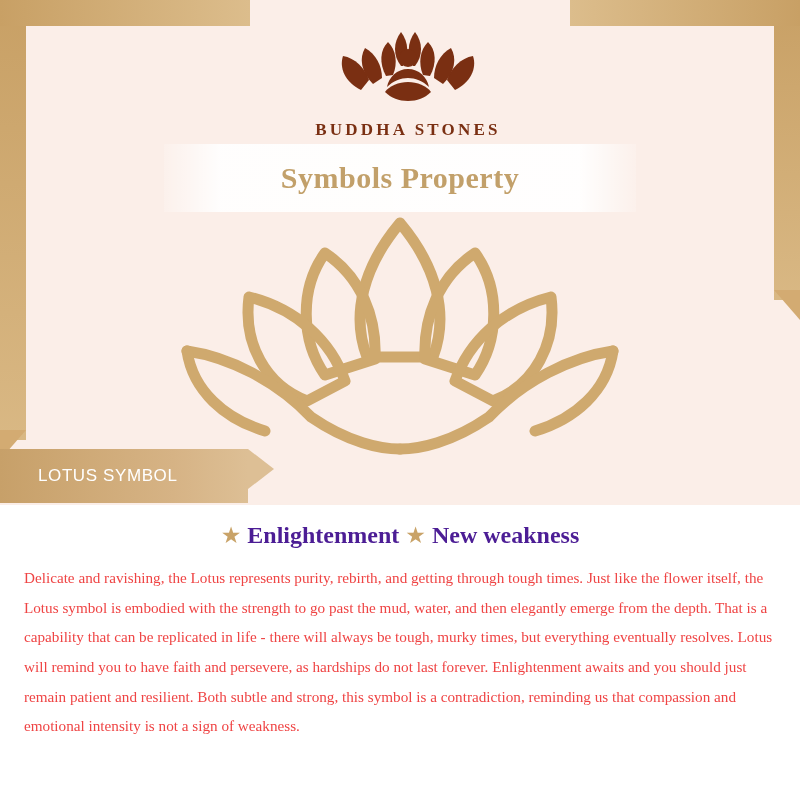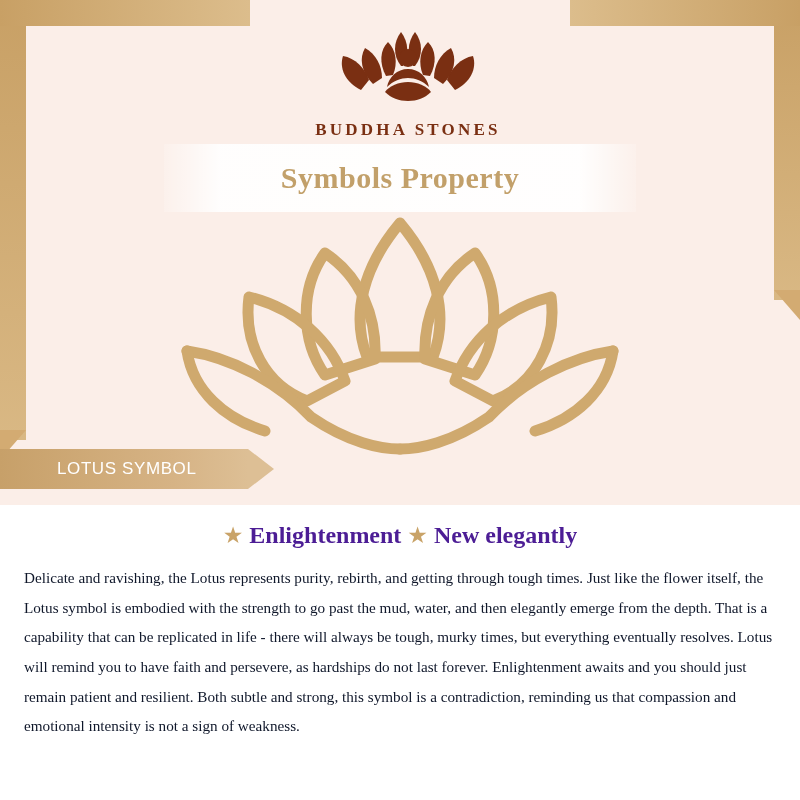--- a/index.html
+++ b/index.html
@@ -123,26 +123,26 @@
     left: 0;
     width: 800px;
     text-align: center;
   }
 
   
   .ribbon {
     position: absolute;
     top: 449px;
     left: 0;
-    height: 40px;
+    height: 54px;
     width: 248px;
     background: linear-gradient(90deg, #c7a069 0%, #d6b385 70%, #ddbf95 100%);
     display: flex;
     align-items: center;
-    padding-left: 57px;
+    padding-left: 38px;
     box-sizing: border-box;
   }
   .ribbon::after {
     content: "";
     position: absolute;
     right: -26px;
     top: 0;
     width: 0;
     height: 0;
     border-left: 26px solid #ddbf95;
@@ -180,21 +180,21 @@
   .headline .word {
     font-size: 24px;
     font-weight: bold;
     color: #4c1d95;
     font-family: "Liberation Serif", serif;
   }
   .body-copy {
     margin: 14px 24px 0 24px;
     font-size: 15.2px;
     line-height: 1.95;
-    color: #0f172a;
+    color: #ef4444;
     font-family: "Liberation Serif", serif;
     text-align: left;
   }
 </style>
 </head>
 <body>
 
 <div class="page">
 
   <div class="corner corner-tl"></div>
@@ -257,18 +257,18 @@
 
   <div class="ribbon">
     <span class="ribbon-text">LOTUS SYMBOL</span>
   </div>
 
   <div class="panel">
     <div class="headline">
       <span class="star">★</span>
       <span class="word">Enlightenment</span>
       <span class="star">★</span>
-      <span class="word">New elegantly</span>
+      <span class="word">New weakness</span>
     </div>
     <div class="body-copy">Delicate and ravishing, the Lotus represents purity, rebirth, and getting through tough times. Just like the flower itself, the Lotus symbol is embodied with the strength to go past the mud, water, and then elegantly emerge from the depth. That is a capability that can be replicated in life - there will always be tough, murky times, but everything eventually resolves. Lotus will remind you to have faith and persevere, as hardships do not last forever. Enlightenment awaits and you should just remain patient and resilient. Both subtle and strong, this symbol is a contradiction, reminding us that compassion and emotional intensity is not a sign of weakness.</div>
   </div>
 
 </div>
 
 </body></html>

